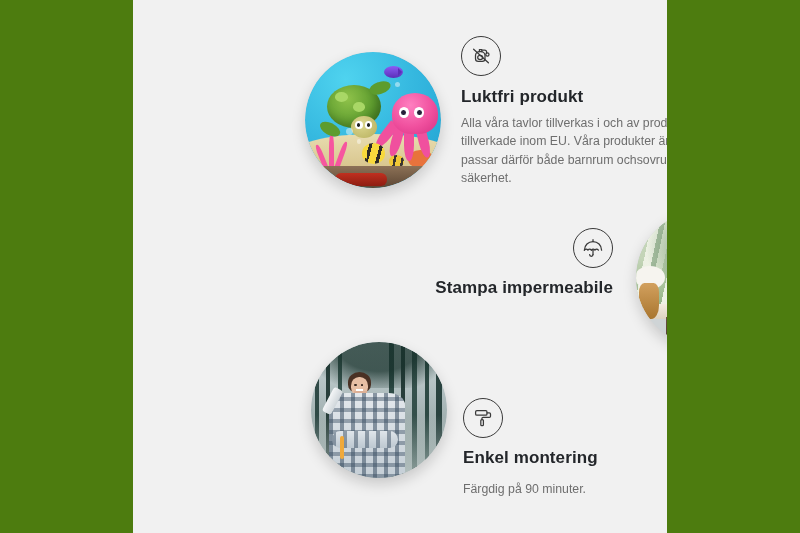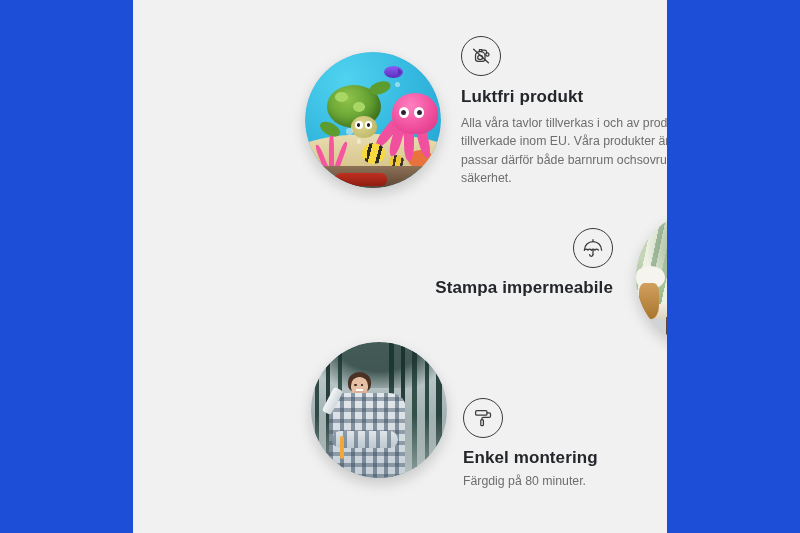--- a/index.html
+++ b/index.html
@@ -9,21 +9,21 @@
     height: 533px;
     overflow: hidden;
     background: #ffffff;
     font-family: "Liberation Sans", sans-serif;
   }
 
   #stage {
     position: relative;
     width: 800px;
     height: 533px;
-    background: #1d4ed8;
+    background: #4d7c0f;
   }
 
   
   #panel {
     position: absolute;
     left: 133px;
     top: 0;
     width: 534px;
     height: 533px;
     background: #f1f1f1;
@@ -310,21 +310,21 @@
   #feature-odour .f-title { margin-bottom: 7px; }
 
   
   #feature-water { left: 188px; top: 228px; width: 292px; text-align:right; }
   #feature-water .icon-circle { margin-left:auto; margin-bottom: 9px; }
   #feature-water .f-title { margin-bottom: 12px; }
 
   
   #feature-mount { left: 330px; top: 398px; width: 280px; text-align:left; }
   #feature-mount .icon-circle { margin-bottom: 9px; }
-  #feature-mount .f-title { margin-bottom: 4px; }
+  #feature-mount .f-title { margin-bottom: 12px; }
 </style>
 </head>
 <body>
 
 <div id="stage">
 
   <div id="panel">
 
     <div class="photo" id="photo-sea">
       <div class="inner">
@@ -435,17 +435,17 @@
 
     <div class="feature" id="feature-mount">
       <div class="icon-circle">
         <svg width="26" height="26" viewBox="0 0 26 26" fill="none" stroke="#3a3a3a" stroke-width="1.25" stroke-linecap="round" stroke-linejoin="round">
           <rect x="5.6" y="5.6" width="11.4" height="4.6" rx="1.3"></rect>
           <path d="M17 7.9h2.3c.7 0 1.2.5 1.2 1.2v2.1c0 .7-.5 1.2-1.2 1.2h-6.2c-.7 0-1.2.5-1.2 1.2v1.1"></path>
           <rect x="10.8" y="14.5" width="2.6" height="6.2" rx="1"></rect>
         </svg>
       </div>
       <div class="f-title">Enkel montering</div>
-      <div class="f-body">Färgdig på 80 minuter.</div>
+      <div class="f-body">Färgdig på 90 minuter.</div>
     </div>
 
   </div>
 </div>
 
 </body></html>

